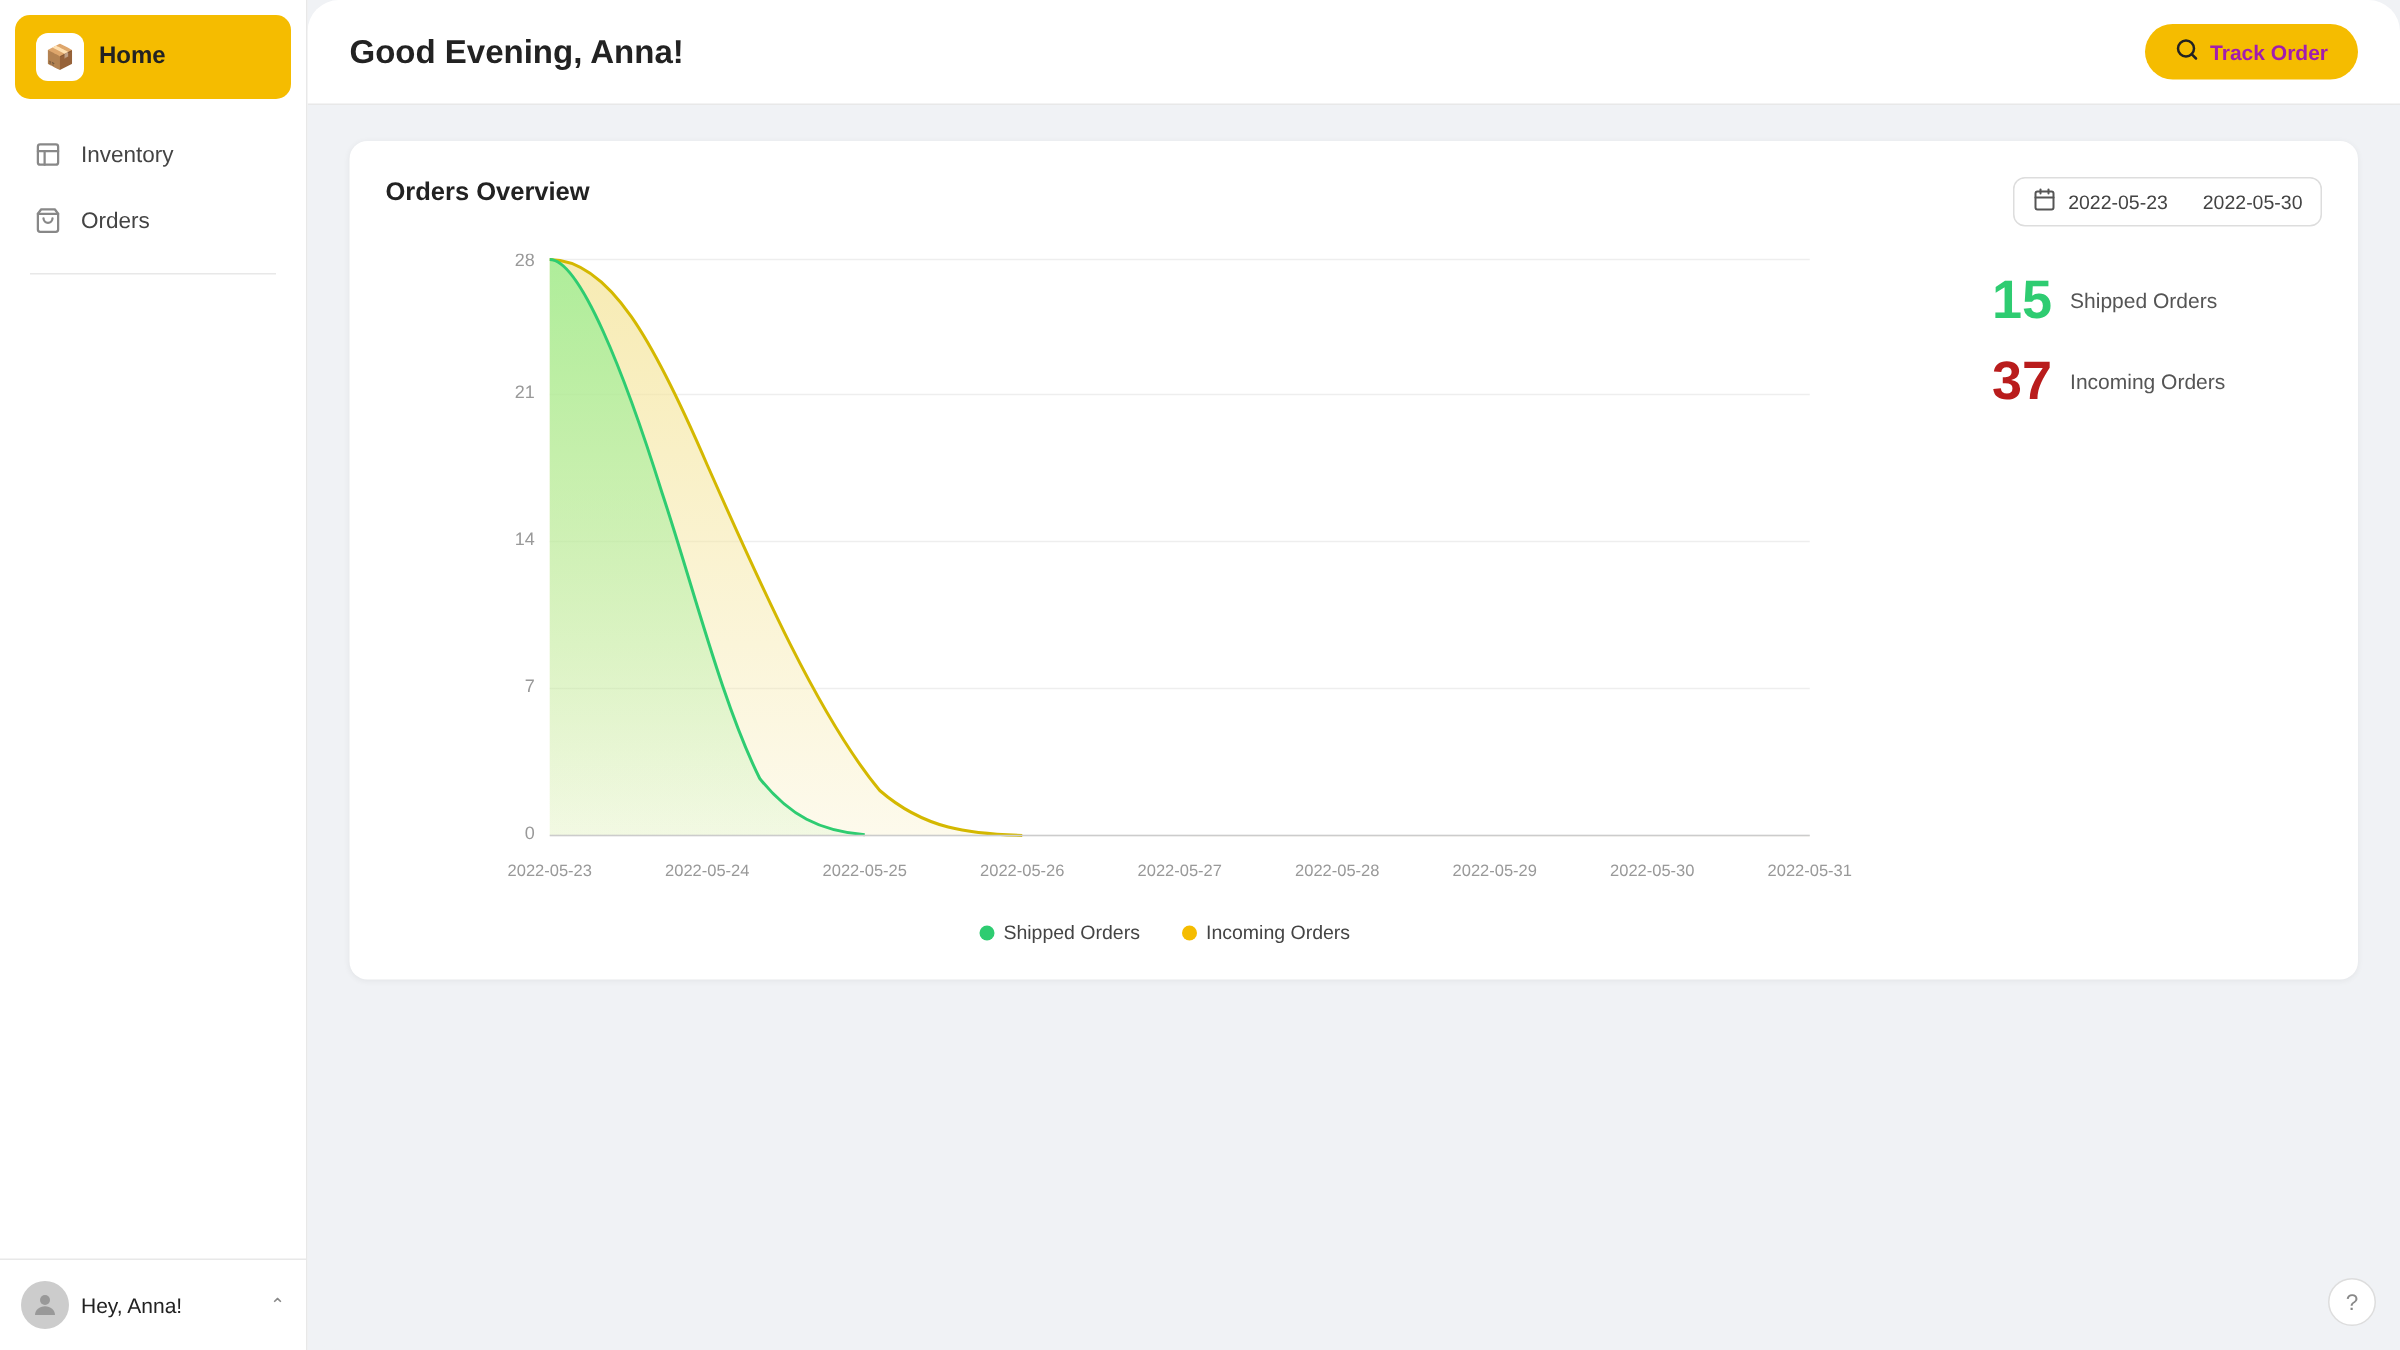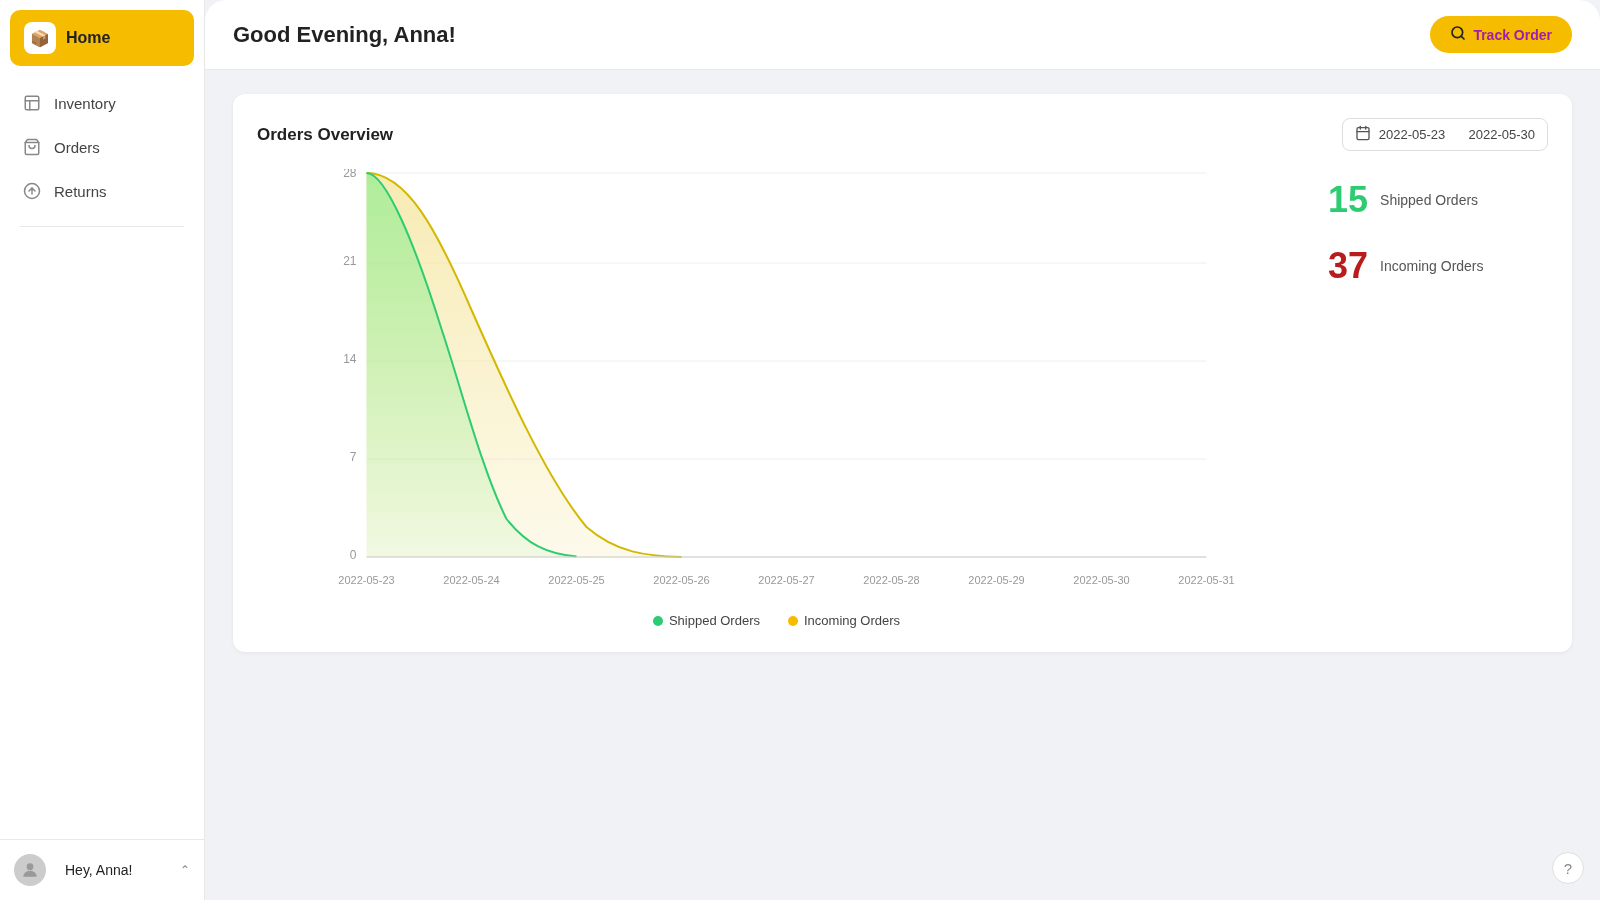--- a/index.html
+++ b/index.html
@@ -55,21 +55,21 @@
     }
     .nav-item .nav-icon { width: 20px; height: 20px; display: flex; align-items: center; justify-content: center; color: #888; font-size: 17px; }
     .nav-divider { border: none; border-top: 1px solid #e8e8e8; margin: 14px 10px; }
     .sidebar-bottom {
       padding: 14px 14px;
       border-top: 1px solid #e8e8e8;
       display: flex;
       align-items: center;
       justify-content: space-between;
     }
-    .user-info { display: flex; align-items: center; gap: 19px; }
+    .user-info { display: flex; align-items: center; gap: 8px; }
     .avatar { width: 32px; height: 32px; border-radius: 50%; background: #ccc; overflow: hidden; display: flex; align-items: center; justify-content: center; font-size: 14px; }
     .user-name { font-size: 14px; font-weight: 500; color: #222; }
     .chevron-icon { color: #888; font-size: 12px; }
 
     
     .main {
       flex: 1;
       display: flex;
       flex-direction: column;
       overflow: hidden;
@@ -106,21 +106,20 @@
 
     
     .chart-card {
       background: #fff;
       border-radius: 12px;
       padding: 24px;
       box-shadow: 0 1px 4px rgba(0,0,0,0.06);
     }
     .chart-header {
       display: flex;
-      align-items: center;
       justify-content: space-between;
       margin-bottom: 18px;
     }
     .chart-title { font-size: 17px; font-weight: 700; color: #222; }
     .date-range {
       display: flex;
       align-items: center;
       gap: 8px;
       border: 1px solid #ddd;
       border-radius: 8px;
@@ -133,21 +132,21 @@
       display: flex;
       gap: 32px;
     }
     .chart-area {
       flex: 1;
     }
     .chart-stats {
       width: 220px;
       display: flex;
       flex-direction: column;
-      gap: 24px;
+      gap: 12px;
       justify-content: flex-start;
       padding-top: 10px;
     }
     .stat-item {
       display: flex;
       align-items: center;
       gap: 12px;
     }
     .stat-number {
       font-size: 36px;
@@ -215,30 +214,20 @@
     </div>
     <div class="nav-item">
       <span class="nav-icon">
         <svg width="18" height="18" viewBox="0 0 24 24" fill="none" stroke="#888" stroke-width="2" stroke-linecap="round" stroke-linejoin="round">
             <path d="M6 2L3 6v14a2 2 0 0 0 2 2h14a2 2 0 0 0 2-2V6l-3-4z"></path>
             <line x1="3" y1="6" x2="21" y2="6"></line>
             <path d="M16 10a4 4 0 0 1-8 0"></path>
           </svg>
       </span>
       <span>Orders</span>
-    </div>
-    <div class="nav-item">
-      <span class="nav-icon">
-        <svg width="18" height="18" viewBox="0 0 24 24" fill="none" stroke="#888" stroke-width="2" stroke-linecap="round" stroke-linejoin="round">
-            <circle cx="12" cy="12" r="10"></circle>
-            <polyline points="16 12 12 8 8 12"></polyline>
-            <line x1="12" y1="16" x2="12" y2="8"></line>
-          </svg>
-      </span>
-      <span>Returns</span>
     </div>
 
     <hr class="nav-divider">
 
   </nav>
 
   <div class="sidebar-bottom">
     <div class="user-info">
       <div class="avatar">
         <svg width="20" height="20" viewBox="0 0 24 24" fill="#999">

